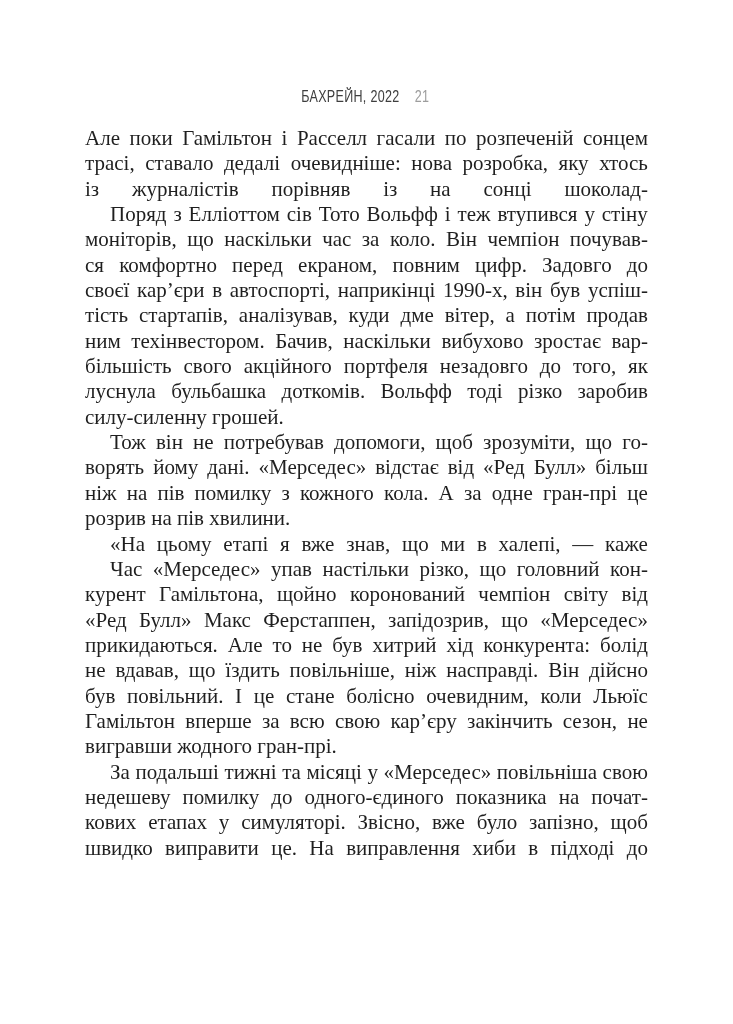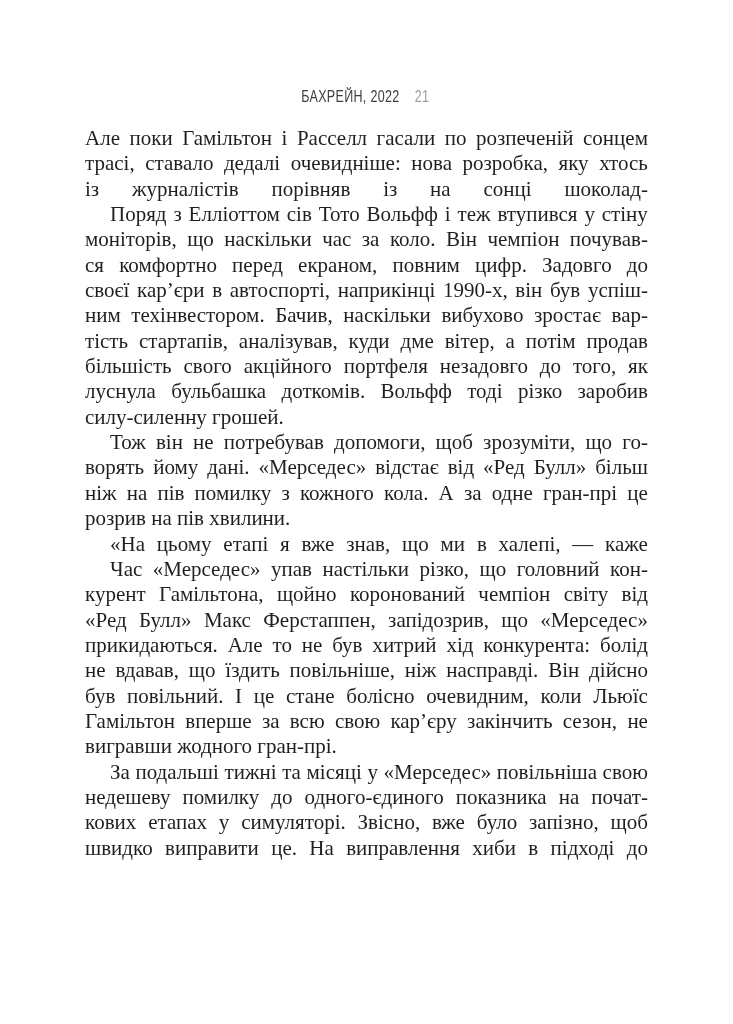--- a/index.html
+++ b/index.html
@@ -144,38 +144,38 @@
         <span>кар’єри</span>
         <span>в</span>
         <span>автоспорті,</span>
         <span>наприкінці</span>
         <span>1990-х,</span>
         <span>він</span>
         <span>був</span>
         <span>успіш-</span>
       </div>
       <div class="line justify">
-        <span>ним</span>
-        <span>техінвестором.</span>
-        <span>Бачив,</span>
-        <span>наскільки</span>
-        <span>вибухово</span>
-        <span>зростає</span>
-        <span>вар-</span>
-      </div>
-      <div class="line justify">
         <span>тість</span>
         <span>стартапів,</span>
         <span>аналізував,</span>
         <span>куди</span>
         <span>дме</span>
         <span>вітер,</span>
         <span>а</span>
         <span>потім</span>
         <span>продав</span>
+      </div>
+      <div class="line justify">
+        <span>ним</span>
+        <span>техінвестором.</span>
+        <span>Бачив,</span>
+        <span>наскільки</span>
+        <span>вибухово</span>
+        <span>зростає</span>
+        <span>вар-</span>
       </div>
       <div class="line justify">
         <span>більшість</span>
         <span>свого</span>
         <span>акційного</span>
         <span>портфеля</span>
         <span>незадовго</span>
         <span>до</span>
         <span>того,</span>
         <span>як</span>

